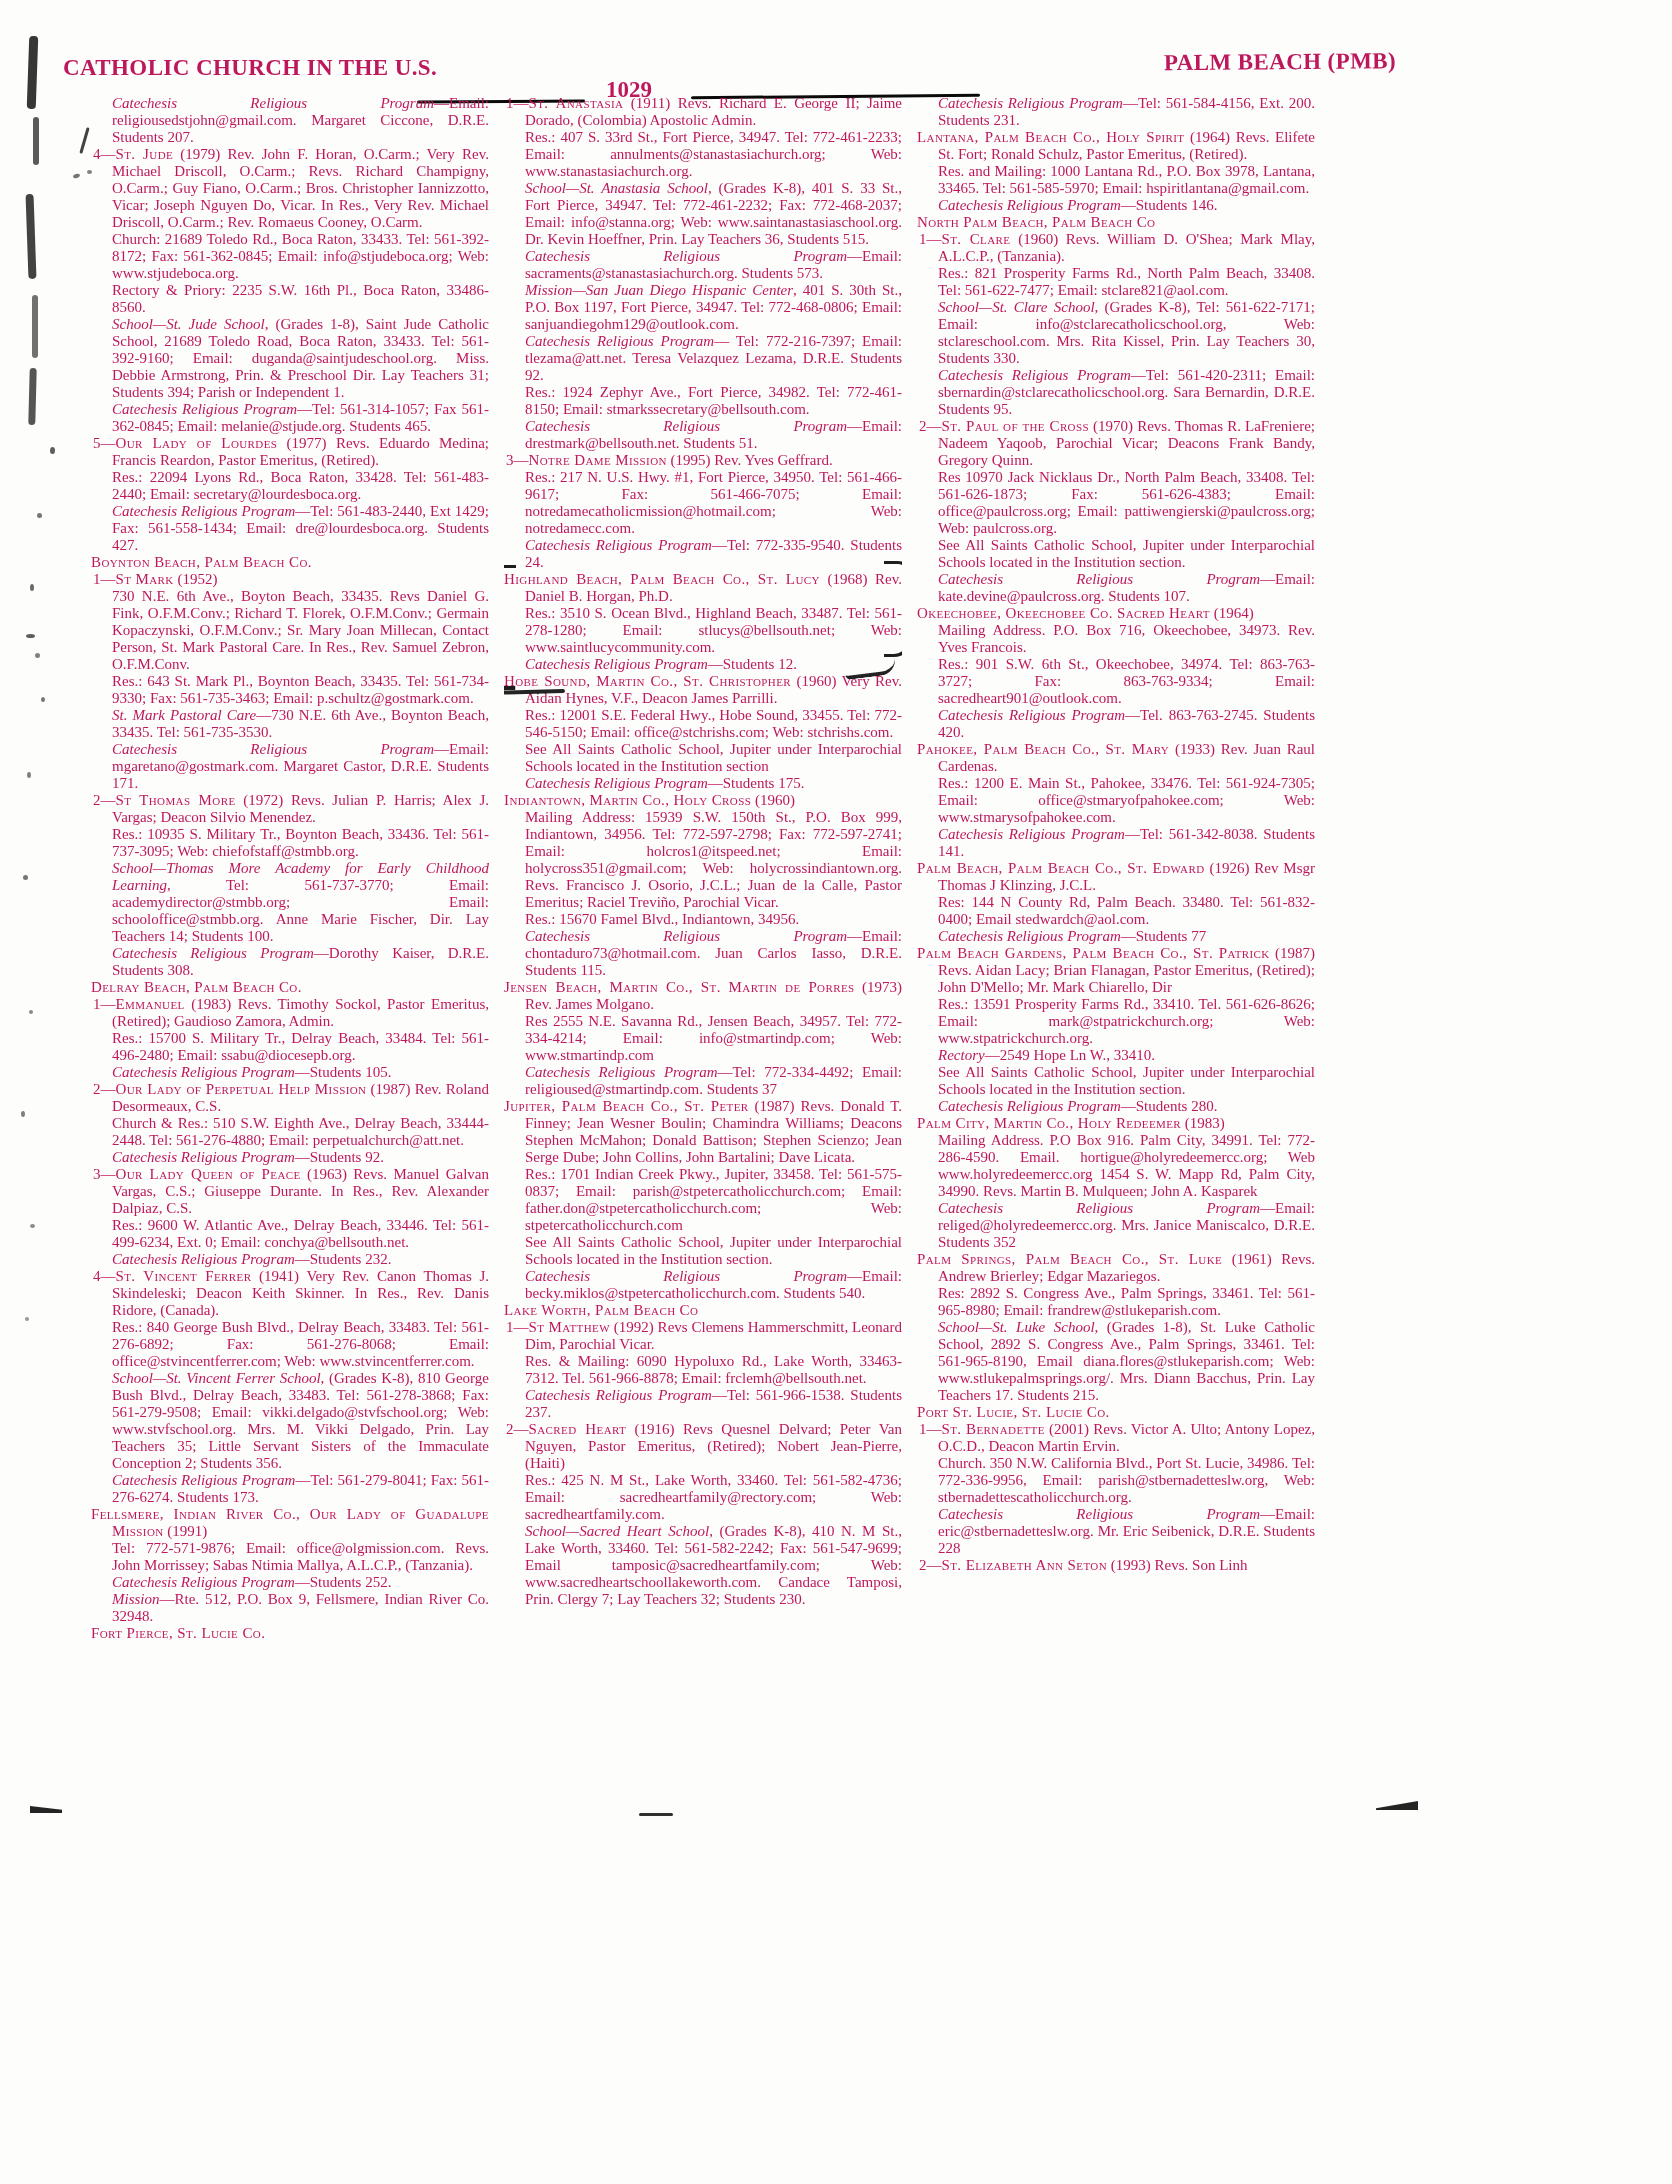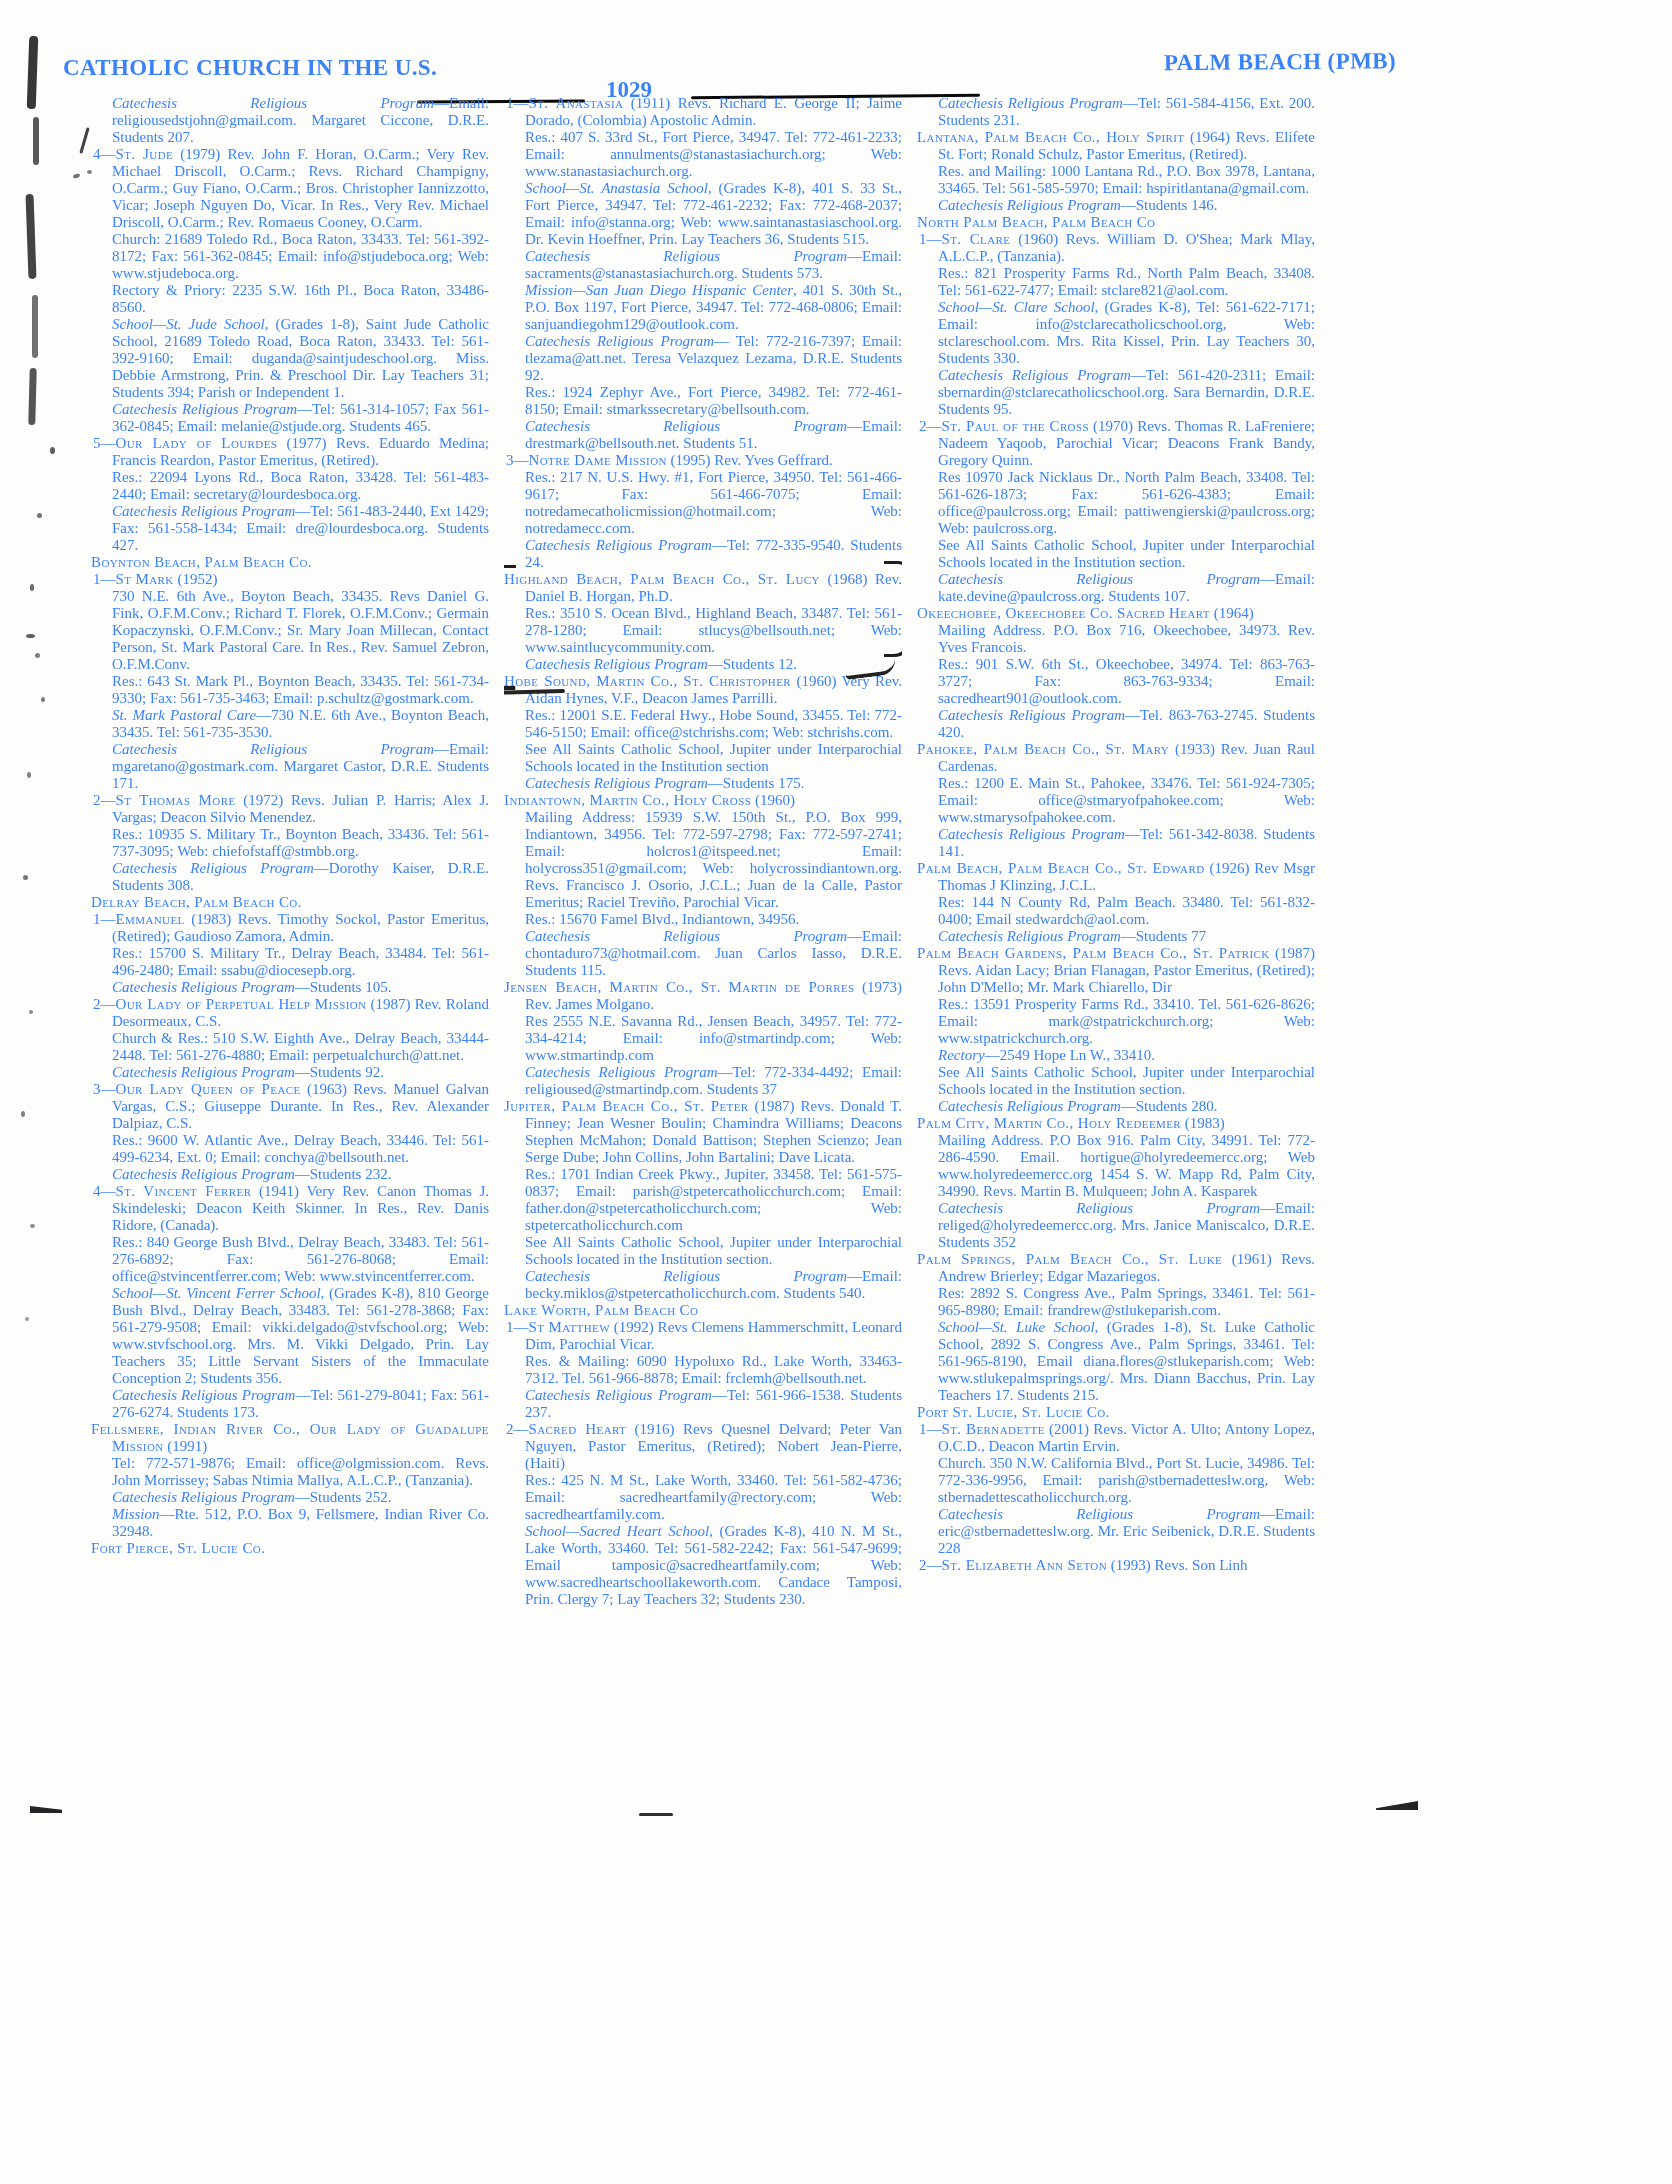--- a/index.html
+++ b/index.html
@@ -1,21 +1,21 @@
 <!DOCTYPE html>
 <html><head>
 <meta charset="utf-8">
 <style>
   html,body{margin:0;padding:0;background:#e8e8e4;}
   .page{
     position:relative;
     width:1672px;height:2185px;
     background:#fdfdfb;
     font-family:"Liberation Serif", serif;
-    color:#3b82f6;
+    color:#be185d;
     overflow:hidden;
   }
   
   .h-left{position:absolute;left:63px;top:55px;font-size:23px;font-weight:bold;letter-spacing:0.4px;white-space:nowrap;}
   .h-num{position:absolute;left:606px;top:53px;font-size:23px;font-weight:bold;margin-top:24px;}
   .h-right{position:absolute;left:978px;top:50px;width:418px;text-align:right;font-size:23px;font-weight:bold;letter-spacing:0.4px;transform:rotate(-.5deg);white-space:nowrap;}
   .rule{position:absolute;background:#0a0a0a;border-radius:2px;}
   .rule-1{left:417px;top:100px;width:168px;height:3px;transform:rotate(-.4deg);}
   .rule-2{left:691px;top:95px;width:289px;height:3px;transform:rotate(-.5deg);}
   
@@ -105,20 +105,21 @@
         <p class="blk body"><span>Res.: 22094 Lyons Rd., Boca Raton, 33428. Tel: 561-483-2440; Email: secretary@lourdesboca.org.</span></p>
         <p class="blk body"><span class="it">Catechesis Religious Program</span><span>—Tel: 561-483-2440, Ext 1429; Fax: 561-558-1434; Email: dre@lourdesboca.org. Students 427.</span></p>
         <p class="blk city"><span class="sc">Boynton Beach, Palm Beach Co.</span></p>
         <p class="blk entry"><span>1—</span><span class="sc">St Mark</span><span> (1952)</span></p>
         <p class="blk body"><span>730 N.E. 6th Ave., Boyton Beach, 33435. Revs Daniel G. Fink, O.F.M.Conv.; Richard T. Florek, O.F.M.Conv.; Germain Kopaczynski, O.F.M.Conv.; Sr. Mary Joan Millecan, Contact Person, St. Mark Pastoral Care. In Res., Rev. Samuel Zebron, O.F.M.Conv.</span></p>
         <p class="blk body"><span>Res.: 643 St. Mark Pl., Boynton Beach, 33435. Tel: 561-734-9330; Fax: 561-735-3463; Email: p.schultz@gostmark.com.</span></p>
         <p class="blk body"><span class="it">St. Mark Pastoral Care</span><span>—730 N.E. 6th Ave., Boynton Beach, 33435. Tel: 561-735-3530.</span></p>
         <p class="blk body"><span class="it">Catechesis Religious Program</span><span>—Email: mgaretano@gostmark.com. Margaret Castor, D.R.E. Students 171.</span></p>
         <p class="blk entry"><span>2—</span><span class="sc">St Thomas More</span><span> (1972) Revs. Julian P. Harris; Alex J. Vargas; Deacon Silvio Menendez.</span></p>
         <p class="blk body"><span>Res.: 10935 S. Military Tr., Boynton Beach, 33436. Tel: 561-737-3095; Web: chiefofstaff@stmbb.org.</span></p>
+        <p class="blk body"><span class="it">School—Thomas More Academy for Early Childhood Learning</span><span>, Tel: 561-737-3770; Email: academydirector@stmbb.org; Email: schooloffice@stmbb.org. Anne Marie Fischer, Dir. Lay Teachers 14; Students 100.</span></p>
         <p class="blk body"><span class="it">Catechesis Religious Program</span><span>—Dorothy Kaiser, D.R.E. Students 308.</span></p>
         <p class="blk city"><span class="sc">Delray Beach, Palm Beach Co.</span></p>
         <p class="blk entry"><span>1—</span><span class="sc">Emmanuel</span><span> (1983) Revs. Timothy Sockol, Pastor Emeritus, (Retired); Gaudioso Zamora, Admin.</span></p>
         <p class="blk body"><span>Res.: 15700 S. Military Tr., Delray Beach, 33484. Tel: 561-496-2480; Email: ssabu@diocesepb.org.</span></p>
         <p class="blk body"><span class="it">Catechesis Religious Program</span><span>—Students 105.</span></p>
         <p class="blk entry"><span>2—</span><span class="sc">Our Lady of Perpetual Help Mission</span><span> (1987) Rev. Roland Desormeaux, C.S.</span></p>
         <p class="blk body"><span>Church &amp; Res.: 510 S.W. Eighth Ave., Delray Beach, 33444-2448. Tel: 561-276-4880; Email: perpetualchurch@att.net.</span></p>
         <p class="blk body"><span class="it">Catechesis Religious Program</span><span>—Students 92.</span></p>
         <p class="blk entry"><span>3—</span><span class="sc">Our Lady Queen of Peace</span><span> (1963) Revs. Manuel Galvan Vargas, C.S.; Giuseppe Durante. In Res., Rev. Alexander Dalpiaz, C.S.</span></p>
         <p class="blk body"><span>Res.: 9600 W. Atlantic Ave., Delray Beach, 33446. Tel: 561-499-6234, Ext. 0; Email: conchya@bellsouth.net.</span></p>

